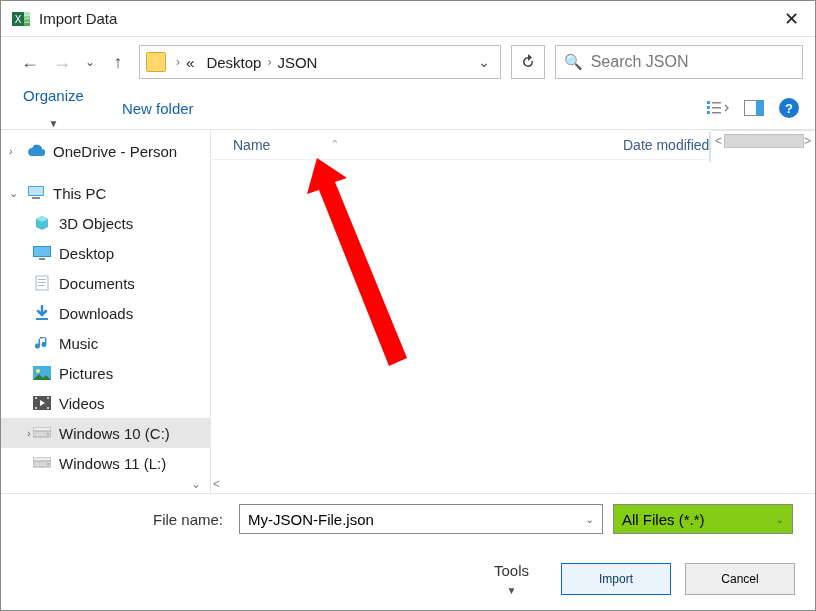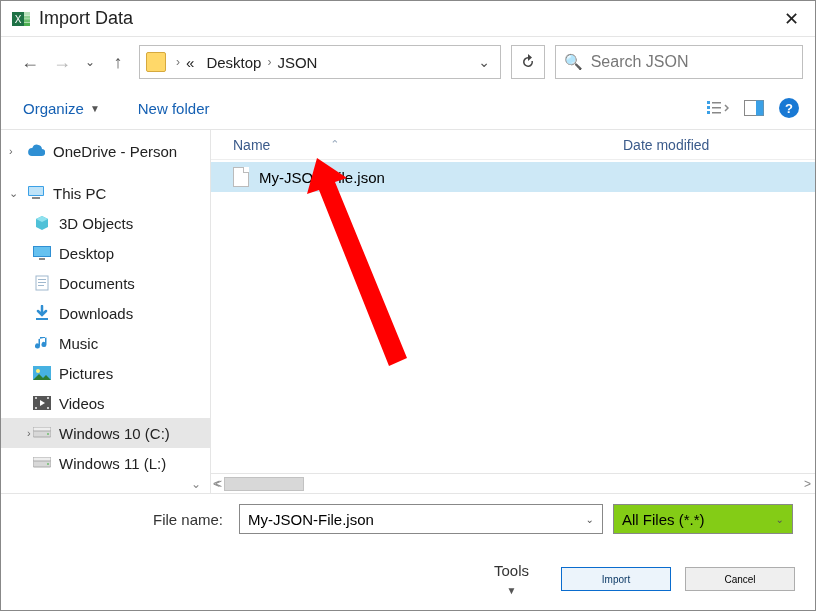--- a/index.html
+++ b/index.html
@@ -1,69 +1,69 @@
 <!DOCTYPE html>
 <html><head>
 <meta charset="utf-8">
 <style>
   * { box-sizing: border-box; font-family: "Segoe UI", Tahoma, sans-serif; }
   body { margin: 0; background: #fff; }
   .window { width: 816px; height: 611px; border: 1px solid #888; background: #fff; display: flex; flex-direction: column; }
   .titlebar { display: flex; align-items: center; height: 36px; padding: 0 10px; border-bottom: 1px solid #e5e5e5; }
   .titlebar .app-icon { width: 20px; height: 20px; margin-right: 8px; display:flex; align-items:center; justify-content:center;}
-  .titlebar .title { font-size: 18px; color: #222; flex:1; }
+  .titlebar .title { font-size: 15px; color: #222; flex:1; }
   .titlebar .close { font-size: 18px; color: #222; padding: 0 6px; cursor: default; }
   .navrow { display: flex; align-items: center; height: 50px; padding: 0 12px 0 18px; gap: 10px; }
   .nav-arrow { width: 22px; text-align:center; color:#555; font-size:18px; }
   .nav-arrow.disabled { color: #b5b5b5; }
   .dropdown-caret { color:#555; font-size:12px; padding:0 2px;}
   .breadcrumb-box { flex: 1; height: 34px; border: 1px solid #bfbfbf; display:flex; align-items:center; padding: 0 6px; min-width:0; }
   .bc-folder { width:20px; height:20px; background:#ffd869; border:1px solid #d6a93e; border-radius:2px; margin-right:4px; }
   .bc-sep { color:#777; padding:0 6px; font-size:12px;}
   .bc-item { color:#222; font-size:15px; }
   .bc-caret-end { margin-left:auto; color:#555; font-size:14px; padding-right:4px;}
   .refresh-btn { width:34px; height:34px; border:1px solid #bfbfbf; display:flex; align-items:center; justify-content:center; color:#444; }
   .search-box { width:248px; height:34px; border:1px solid #bfbfbf; display:flex; align-items:center; padding:0 8px; color:#777; }
   .search-box .mag { margin-right:8px; font-size:15px; color:#888;}
   .toolbar { display:flex; align-items:center; height:42px; padding: 0 16px 0 22px; }
-  .toolbar .organize { color:#1560b3; font-size:15px; display:flex; align-items:center; gap:6px;}
+  .toolbar .organize { color:#1560b3; font-size:15px; display:flex; align-items:center; gap:14px;flex-direction:column;}
   .toolbar .newfolder { color:#1560b3; font-size:15px; margin-left:38px;}
   .toolbar .right { margin-left:auto; display:flex; align-items:center; gap:14px; }
   .toolbar .right .icon { width:22px; height:22px; display:flex; align-items:center; justify-content:center; }
   .help-circle { width:20px; height:20px; border-radius:50%; background:#1979d4; color:#fff; font-size:13px; font-weight:bold; display:flex; align-items:center; justify-content:center;}
   .body-split { flex:1; display:flex; border-top:1px solid #e5e5e5; border-bottom:1px solid #e5e5e5; min-height:0; position:relative;}
   .tree { width:210px; border-right:1px solid #e5e5e5; padding-top:6px; overflow:hidden; position:relative; }
   .tree-item { display:flex; align-items:center; height:30px; font-size:15px; color:#222; padding-left:26px; gap:8px; position:relative;}
   .tree-item.l2 { padding-left:32px; }
   .tree-item.selected { background:#e6e6e6; }
   .tree-item .glyph { width:18px; height:18px; display:flex; align-items:center; justify-content:center; flex-shrink:0;}
   .tree-item .chev { position:absolute; left:8px; color:#666; font-size:11px;}
   .tree-item.l2 .chev { left:26px; }
-  .filepane { flex:1; display:flex; flex-direction:column; min-width:0; position:relative;}
+  .filepane { flex:1; display:flex; flex-direction:row; min-width:0; position:relative;}
   .cols { display:flex; height:30px; align-items:center; border-bottom:1px solid #eee; padding-left:22px; font-size:14px; color:#3b5b8b;}
   .col-name { width:390px; display:flex; align-items:center; gap:60px;}
   .col-date { flex:1; }
   .filelist { flex:1; padding-top:2px; overflow:hidden;}
   .file-row { display:flex; align-items:center; height:30px; padding-left:22px; font-size:15px;}
   .file-row.selected { background:#cde8f6; }
   .file-row .ficon { width:16px; height:20px; border:1px solid #bbb; background:#fff; margin-right:10px; position:relative;}
   .file-row .ficon::after{content:"";position:absolute;top:-1px;right:-1px;width:5px;height:5px;background:#fff;border-left:1px solid #bbb;border-bottom:1px solid #bbb;}
   .file-row .fname { width:358px; }
   .file-row .fdate { color:#555; }
   .hscroll { height:20px; border-top:1px solid #e5e5e5; display:flex; align-items:center; font-size:12px; color:#888; padding:0 4px; justify-content:space-between;}
   .hscroll .thumb { height:14px; background:#d8d8d8; width:80px; margin-left:2px; border:1px solid #c2c2c2;}
   .footer { padding: 10px 20px 14px 16px; display:flex; flex-direction:column; gap:28px;}
   .fn-row { display:flex; align-items:center; gap:10px;}
   .fn-label { width:212px; text-align:right; font-size:15px; color:#333; padding-right:6px;}
   .fn-input { height:30px; border:1px solid #888; display:flex; align-items:center; justify-content:space-between; padding:0 8px; font-size:15px;}
   .fn-input.name { width:364px; }
   .fn-input.filter { width:180px; background:#84cc16;}
   .btns-row { display:flex; align-items:center; justify-content:flex-end; gap:14px;}
   .tools { font-size:15px; color:#333; display:flex; align-items:center; gap:6px; margin-right:18px;flex-direction:column;}
-  .btn { height:24px; border:1px solid #adadad; background:#efefef; font-size:10px; display:flex; align-items:center; justify-content:center; }
+  .btn { height:32px; border:1px solid #adadad; background:#efefef; font-size:12px; display:flex; align-items:center; justify-content:center; }
   .btn.import { width:110px; border:1px solid #0a6cce; background:#ecf4fb; color:#0d3a66;}
   .btn.cancel { width:110px; }
   .caret-sm { font-size:10px; color:#555; }
   .red-arrow { position:absolute; pointer-events:none; }
 </style>
 </head>
 <body>
 
 <div class="window">
 

